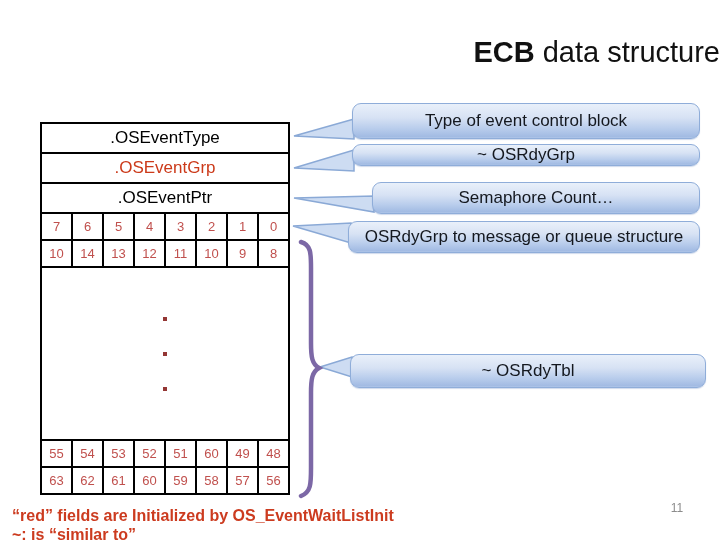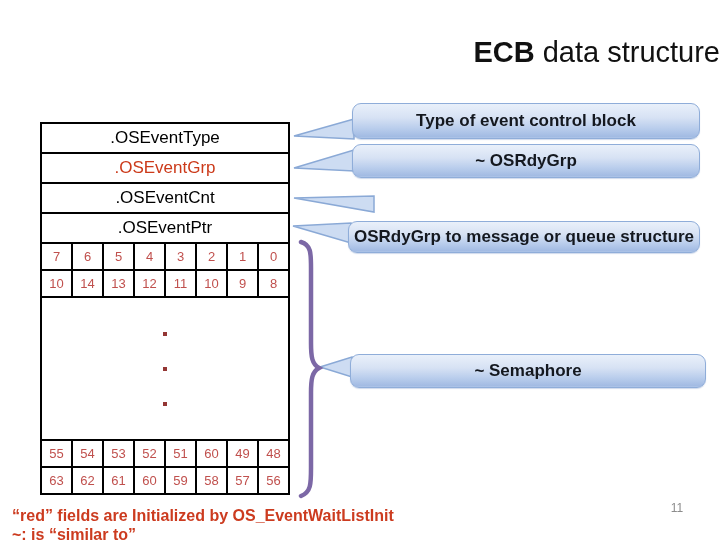--- a/index.html
+++ b/index.html
@@ -38,25 +38,25 @@
     display:flex;flex-direction:column;align-items:center;justify-content:center;gap:31px;
   }
   .dot{width:4px;height:4px;background:#943634;}
   .bit-row.last{border-bottom:none;}
   
   .callout{
     position:absolute;z-index:10;box-sizing:border-box;
     border:1px solid #8fadd9;border-radius:9px;
     background:linear-gradient(to bottom,#e9f0fa 0%,#d7e2f4 40%,#b9cdec 72%,#a2bbe3 96%,#b0c6e8 100%);
     display:flex;align-items:center;justify-content:center;
-    font-weight:bold;color:#14181f;font-size:17px;
+    font-weight:normal;color:#14181f;font-size:17px;
     box-shadow:0 1px 1px rgba(120,150,200,0.35);
   }
   .c1{left:352px;top:103px;width:348px;height:36px;}
-  .c2{left:352px;top:144px;width:348px;height:34px;text-align:center;}
+  .c2{left:352px;top:144px;width:348px;height:22px;text-align:center;}
   .c3{left:372px;top:182px;width:328px;height:32px;}
   .c4{left:348px;top:221px;width:352px;height:32px;}
   .c5{left:350px;top:354px;width:356px;height:34px;}
   
   .overlay{position:absolute;left:0;top:0;z-index:5;}
   
   .note{
     position:absolute;left:12px;top:506px;z-index:12;
     color:#cc3b1f;font-size:16px;font-weight:bold;line-height:19px;
   }
@@ -83,23 +83,20 @@
     <path d="M 301,242 C 311,245 311,253 311,268 L 311,343 C 311,357 312,364 319,368
          C 312,372 311,379 311,393 L 311,468 C 311,484 311,492 301,496" fill="none" stroke="#7c68a6" stroke-width="4.5" stroke-linecap="round"></path>
   </svg>
 
   <div class="ecb-table">
     <div class="field-row">
       <span>.OSEventType</span>
     </div>
     <div class="field-row red">
       <span>.OSEventGrp</span>
-    </div>
-    <div class="field-row">
-      <span>.OSEventCnt</span>
     </div>
     <div class="field-row">
       <span>.OSEventPtr</span>
     </div>
 
     <div class="bit-row">
       <div class="bit-cell">7</div>
       <div class="bit-cell">6</div>
       <div class="bit-cell">5</div>
       <div class="bit-cell">4</div>
@@ -146,25 +143,28 @@
       <div class="bit-cell">56</div>
     </div>
   </div>
 
   <div class="callout c1">
     <span>Type of event control block</span>
   </div>
   <div class="callout c2">
     <span>~ OSRdyGrp</span>
   </div>
+  <div class="callout c3">
+    <span>Semaphore Count…</span>
+  </div>
   <div class="callout c4">
     <span>OSRdyGrp to message or queue structure</span>
   </div>
   <div class="callout c5">
-    <span>~ Semaphore</span>
+    <span>~ OSRdyTbl</span>
   </div>
 
   <div class="note">
     <div>“red” fields are Initialized by OS_EventWaitListInit</div>
     <div>~: is “similar to”</div>
   </div>
 
   <div class="page-number">11</div>
 
 </div>

